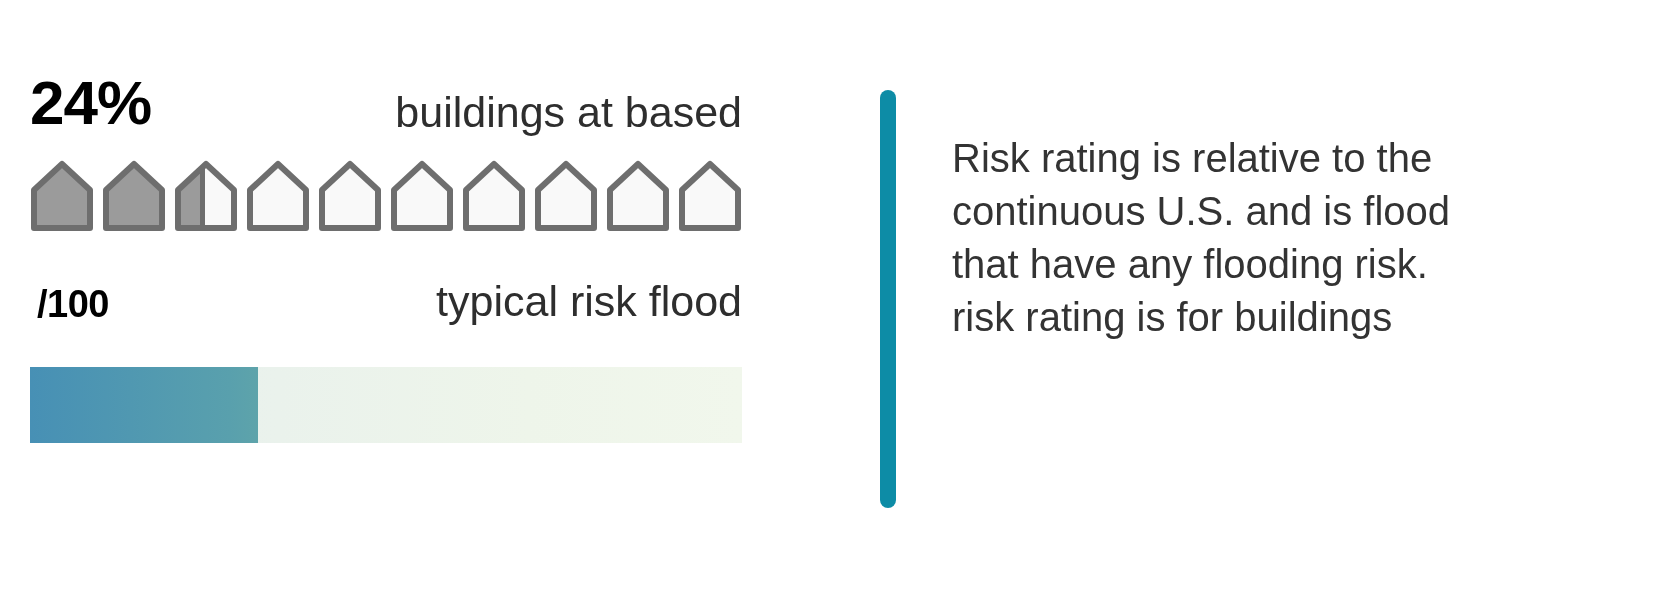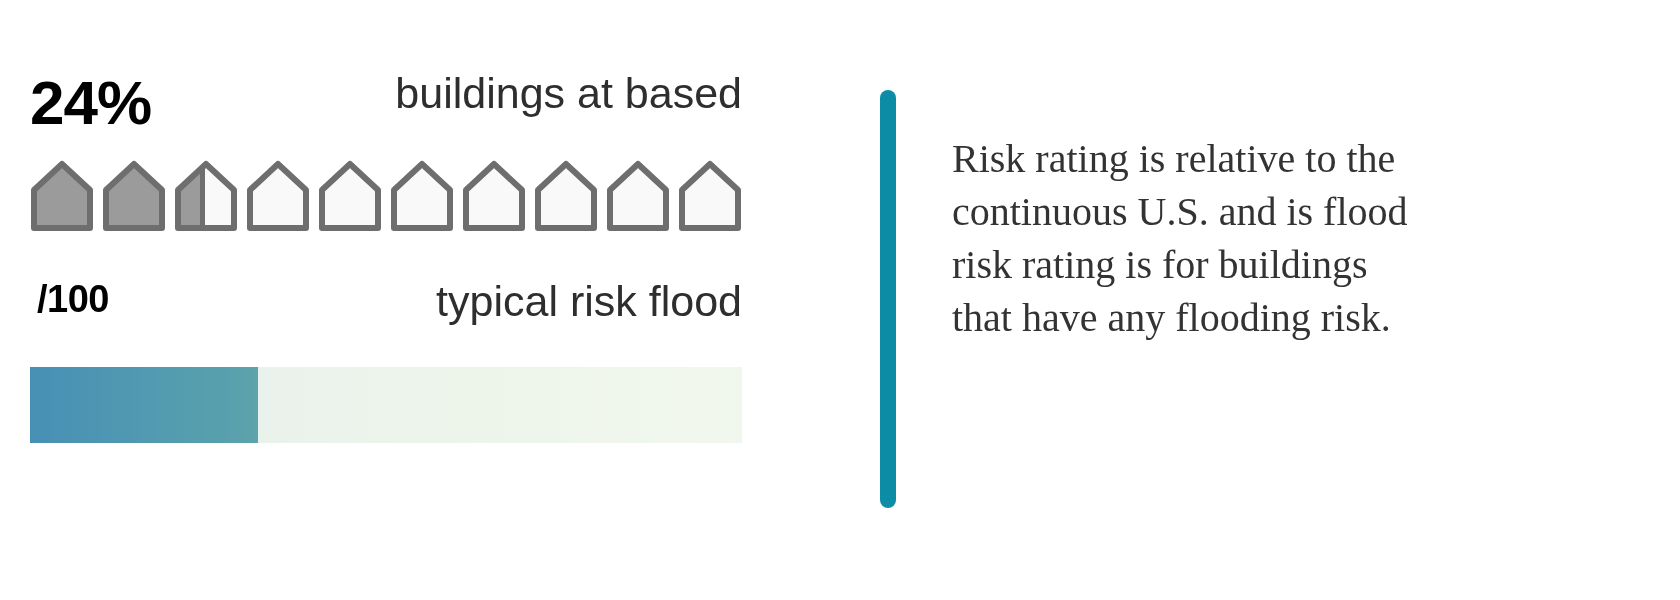--- a/index.html
+++ b/index.html
@@ -31,21 +31,21 @@
     width: 712px;
     height: 600px;
   }
 
   
   .metric-row {
     position: absolute;
     left: 0;
     width: 712px;
     display: flex;
-    align-items: flex-start;
+    align-items: flex-end;
     justify-content: space-between;
   }
   .metric-row.buildings { top: 72px; }
   .metric-row.rating    { top: 280px; }
 
   .metric-value-wrap {
     display: flex;
     align-items: baseline;
     white-space: nowrap;
   }
@@ -131,21 +131,21 @@
   }
 
   
   .note-panel {
     position: absolute;
     left: 952px;
     top: 132px;
     width: 690px;
   }
   .note-line {
-    font-family: Liberation Serif, serif;
+    font-family: Liberation Sans, sans-serif;
     font-weight: 400;
     font-size: 40px;
     line-height: 53px;
     color: #333333;
     white-space: nowrap;
   }
 </style>
 </head>
 <body>
 
@@ -219,17 +219,17 @@
       <div class="risk-bar-fill" style="width: 32%;"></div>
     </div>
 
   </div>
 
   <div class="divider" style="background: rgb(13, 140, 166);"></div>
 
   <div class="note-panel" style="color: rgb(51, 51, 51);">
     <div class="note-line">Risk rating is relative to the</div>
     <div class="note-line">continuous U.S. and is flood</div>
+    <div class="note-line">that have any flooding risk.</div>
     <div class="note-line">risk rating is for buildings</div>
-    <div class="note-line">that have any flooding risk.</div>
   </div>
 
 </div>
 
 </body></html>

